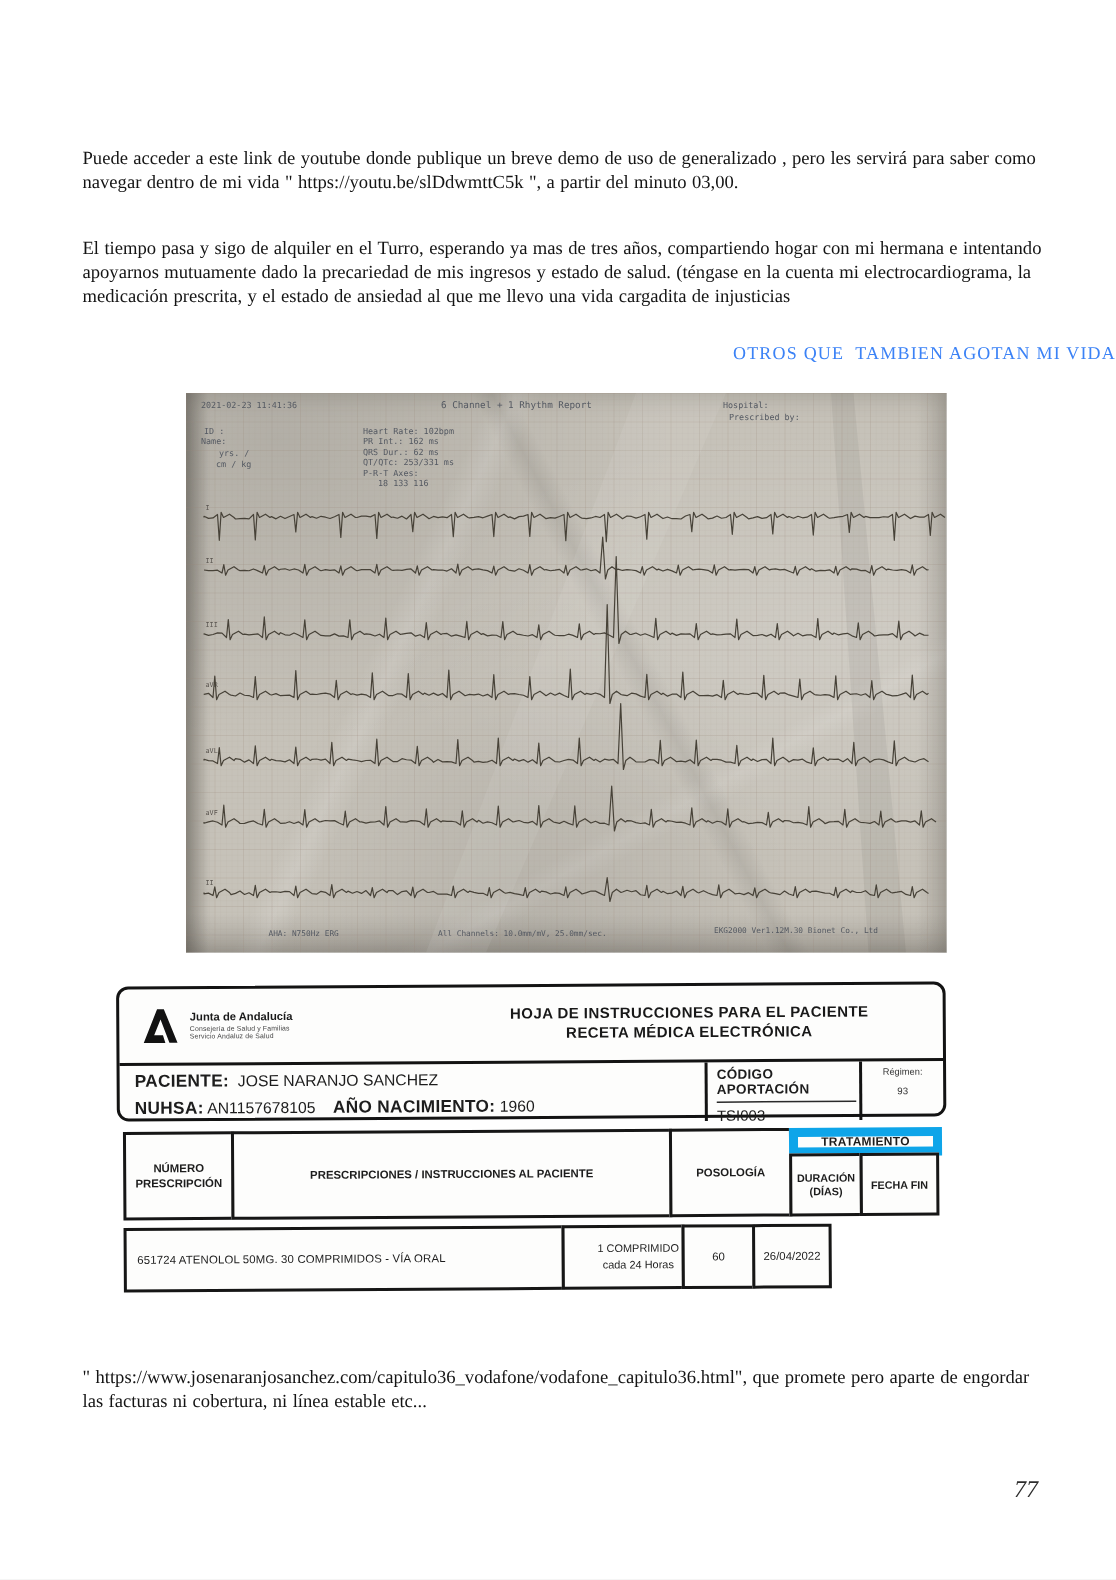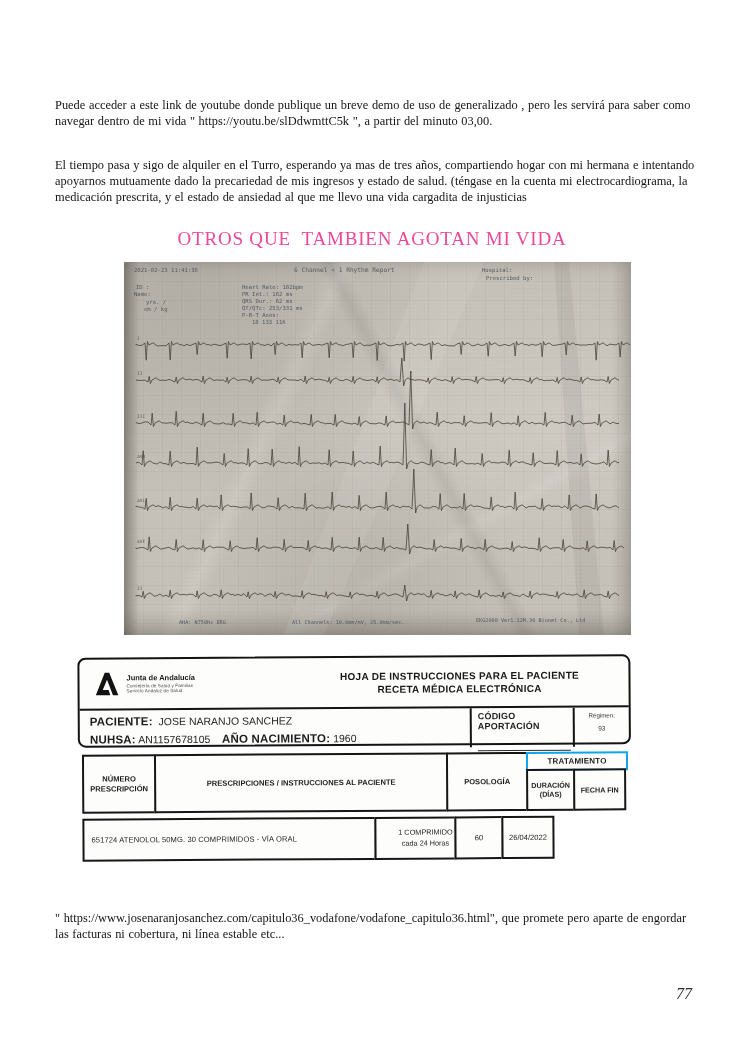--- a/index.html
+++ b/index.html
@@ -16,24 +16,24 @@
     position:absolute;left:55px;width:640px;
     font-size:12.4px;line-height:1.27;
     text-align:left;
     word-spacing:0.5px;
   }
   .p1{top:86px;}
   .p2{top:146px;}
   .p3{top:899px;}
   .heading{
     position:absolute;top:228px;left:0;width:744px;
-    text-align:center;
-    font-size:19px;letter-spacing:0.8px;
+    text-align:right;
+    font-size:12px;letter-spacing:0.8px;
     white-space:pre;
-    color:#ec4899;
+    color:#3b82f6;
   }
   .pageno{
     position:absolute;top:985px;right:52px;
     font-size:16px;color:#2e2e2e;font-style:italic;
   }
 
   
   .ecg{
     position:absolute;left:124px;top:262px;width:507px;height:373px;
     background-color:#c6c2b9;
@@ -66,35 +66,35 @@
   .rx-logo-txt{line-height:1.15;}
   .rx-org{font-size:7.5px;font-weight:bold;color:#1a1a1a;}
   .rx-sub{font-size:4.6px;color:#444;letter-spacing:0.1px;}
   .rx-titles{flex:1;text-align:center;padding-right:18px;}
   .rx-title{font-size:10px;font-weight:bold;letter-spacing:0.3px;color:#181818;line-height:1.3;}
   .rx-patient{display:flex;height:38.5px;border-top:2px solid #131313;}
   .rp-left{width:392px;border-right:2px solid #131313;box-sizing:border-box;padding:2px 0 0 10px;}
   .rp-line{font-size:10.5px;line-height:1.6;white-space:pre;}
   .rp-line b{font-size:11.5px;letter-spacing:0.2px;}
   .rp-cod{width:103px;border-right:2px solid #131313;box-sizing:border-box;padding:3px 0 0 6px;}
-  .rp-cod-label{font-size:9px;font-weight:bold;letter-spacing:0.2px;border-bottom:1px solid #2a2a2a;padding-bottom:19px;margin-right:2px;}
+  .rp-cod-label{font-size:9px;font-weight:bold;letter-spacing:0.2px;border-bottom:1px solid #2a2a2a;padding-bottom:3px;margin-right:2px;}
   .rp-cod-val{font-size:10px;padding-top:4px;}
   .rp-reg{flex:1;text-align:center;padding-top:4px;}
   .rp-reg-label{font-size:6.2px;color:#333;}
   .rp-reg-val{font-size:6.5px;color:#333;padding-top:6px;}
 
   .rx-table{position:absolute;left:6px;top:101px;width:548px;}
   .cellrow{display:flex;}
   .cell{border:2px solid #161616;box-sizing:border-box;background:#fdfdfc;
         display:flex;align-items:center;justify-content:center;text-align:center;}
   .cell + .cell, .cell + .c45, .c45 + .cell{margin-left:-2px;}
   .c1{width:74px;} .c2{width:294px;} .c3{width:82px;padding-left:20px;} .c4{width:49px;} .c5{width:53px;}
   .th{font-weight:bold;font-size:7.6px;line-height:1.25;height:59px;padding:0 4px;}
   .c45{width:102px;margin-left:-2px;}
-  .trat{height:19px;border:2px solid #0ea5e9;box-sizing:border-box;background:#fdfdfc;
+  .trat{height:19px;border:6px solid #0ea5e9;box-sizing:border-box;background:#fdfdfc;
         display:flex;align-items:center;justify-content:center;
         font-weight:bold;font-size:8px;letter-spacing:0.2px;}
   .c45b{display:flex;margin-top:-2px;}
   .c45b .th{height:42px;font-size:7.2px;}
   .rx-gap{height:5px;}
   .td{height:43px;font-size:7.6px;font-weight:normal;}
   .td-presc{justify-content:flex-start;text-align:left;padding-left:7px;letter-spacing:0.1px;}
   .td-poso{flex-direction:column;line-height:1.5;font-size:7.3px;}
 </style>
 </head>

